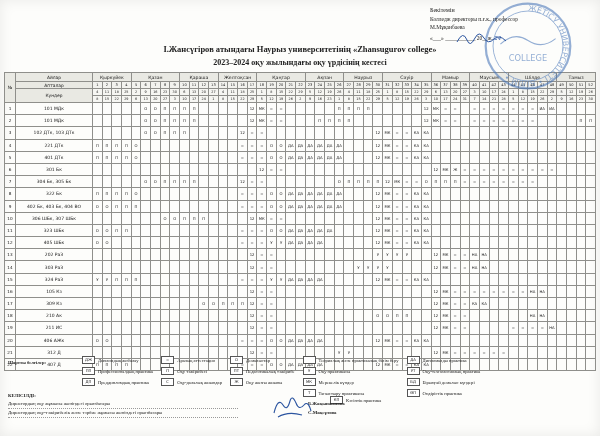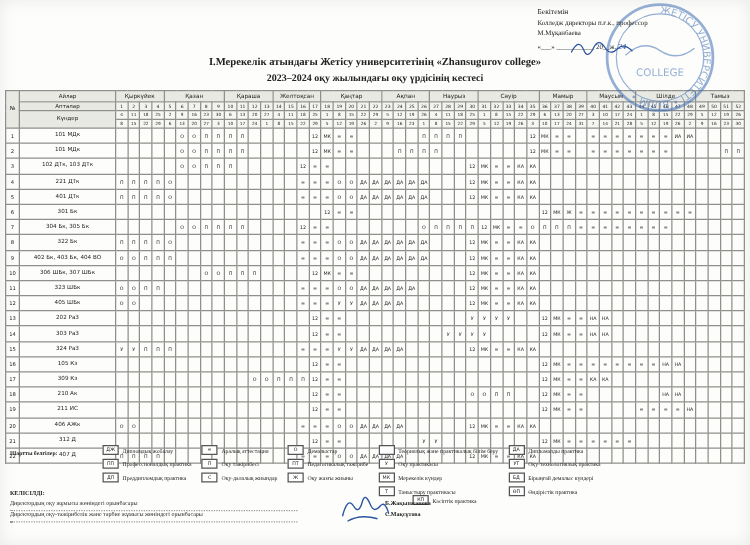--- a/index.html
+++ b/index.html
@@ -80,21 +80,21 @@
     </text>
     <text x="50" y="66" text-anchor="middle" font-size="9" fill="#3f6fb5" font-family="DejaVu Sans, sans-serif">COLLEGE</text>
     <path d="M20 48 q15 -14 30 -4 q15 10 30 -2" fill="none" stroke="#3f6fb5" stroke-width="1.2"></path>
   </svg>
 
   <svg class="sig-top" viewBox="0 0 60 22">
     <path d="M5 14 q6 -12 10 -2 q3 8 8 -2 q4 -8 9 0 q4 7 10 1 q5 -5 12 2" fill="none" stroke="#2c55a0" stroke-width="1"></path>
   </svg>
 
   <div class="title">
-    <div class="t1">І.Мерекелік атындағы Жетісу университетінің  «Zhansugurov college»</div>
+    <div class="t1">І.Жансүгіров атындағы Наурыз университетінің  «Zhansugurov college»</div>
     <div class="t2">2023–2024 оқу жылындағы оқу үрдісінің кестесі</div>
   </div>
 
   <div class="sched-wrap">
     <table class="sched" id="schedTable">
         <colgroup>
           <col style="width:11px">
           <col style="width:77px">
           <col>
           <col>

